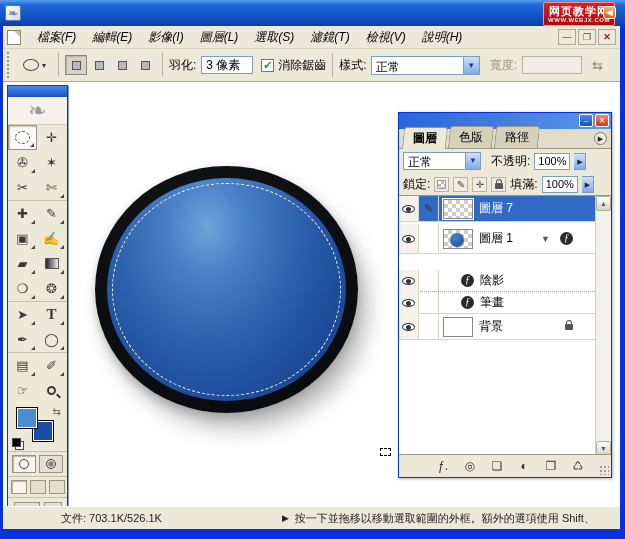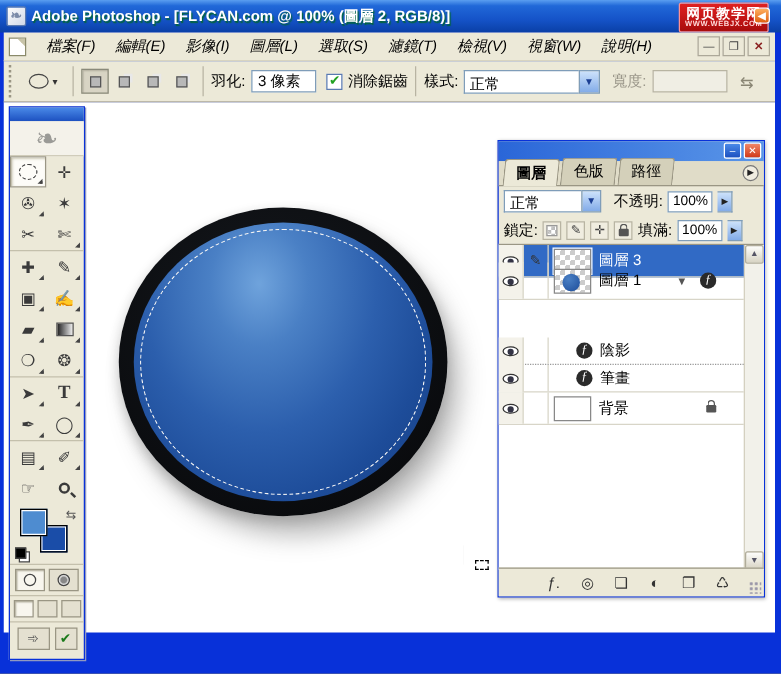--- a/index.html
+++ b/index.html
@@ -153,38 +153,36 @@
   .st-arr { margin-left:120px; font-size:9px; }
   .st-hint { margin-left:6px; white-space:nowrap; }
 </style>
 </head>
 <body>
 
 <div class="app">
 
   <div class="titlebar">
     <div class="appicon">❧</div>
-    <div class="title-text">Adobe Photoshop - [FLYCAN.com @ 100% (圖層 2, RGB/8)]</div>
     <div class="logo">
       <div class="l1">网页教学网</div>
       <div class="l2">WWW.WEBJX.COM</div>
       <div class="arr">◀</div>
     </div>
   </div>
 
   <div class="menubar">
     <div class="docicon"></div>
     <div class="menu-item">檔案(F)</div>
     <div class="menu-item">編輯(E)</div>
     <div class="menu-item">影像(I)</div>
     <div class="menu-item">圖層(L)</div>
     <div class="menu-item">選取(S)</div>
     <div class="menu-item">濾鏡(T)</div>
     <div class="menu-item">檢視(V)</div>
-    <div class="menu-item">視窗(W)</div>
     <div class="menu-item">說明(H)</div>
     <div class="doc-controls">
       <div class="doc-btn">—</div>
       <div class="doc-btn">❐</div>
       <div class="doc-btn close">✕</div>
     </div>
   </div>
 
   <div class="optionsbar">
     <div class="grip"></div>
@@ -392,24 +390,24 @@
         <div class="scr-arrow" style="top:0">▲</div>
         <div class="scr-arrow" style="bottom:0">▼</div>
       </div>
 
       <div class="lrow selected" style="top:0;height:26px">
         <div class="eyecol">
             <span class="eye"></span>
           </div>
         <div class="col2">✎</div>
         <div class="thumb"></div>
-        <span>圖層 3</span>
-      </div>
-
-      <div class="lrow" style="top:14px;height:30px">
+        <span>圖層 7</span>
+      </div>
+
+      <div class="lrow" style="top:28px;height:30px">
         <div class="eyecol">
             <span class="eye"></span>
           </div>
         <div class="col2"></div>
         <div class="thumb">
             <span class="dot"></span>
           </div>
         <span>圖層 1</span>
         <span class="tri" style="margin-left:28px">▼</span>
         <span class="fxball" style="margin-left:10px">ƒ</span>
@@ -449,14 +447,19 @@
       <span class="pb-ic">ƒ.</span>
       <span class="pb-ic">◎</span>
       <span class="pb-ic">❏</span>
       <span class="pb-ic">◐</span>
       <span class="pb-ic">❐</span>
       <span class="pb-ic">♺</span>
       <span class="pb-grip"></span>
     </div>
   </div>
 
+  <div class="statusbar">
+    <span class="st-doc">文件: 703.1K/526.1K</span>
+    <span class="st-arr">▶</span>
+    <span class="st-hint">按一下並拖移以移動選取範圍的外框。額外的選項使用 Shift、</span>
+  </div>
 
 </div>
 
 </body></html>

